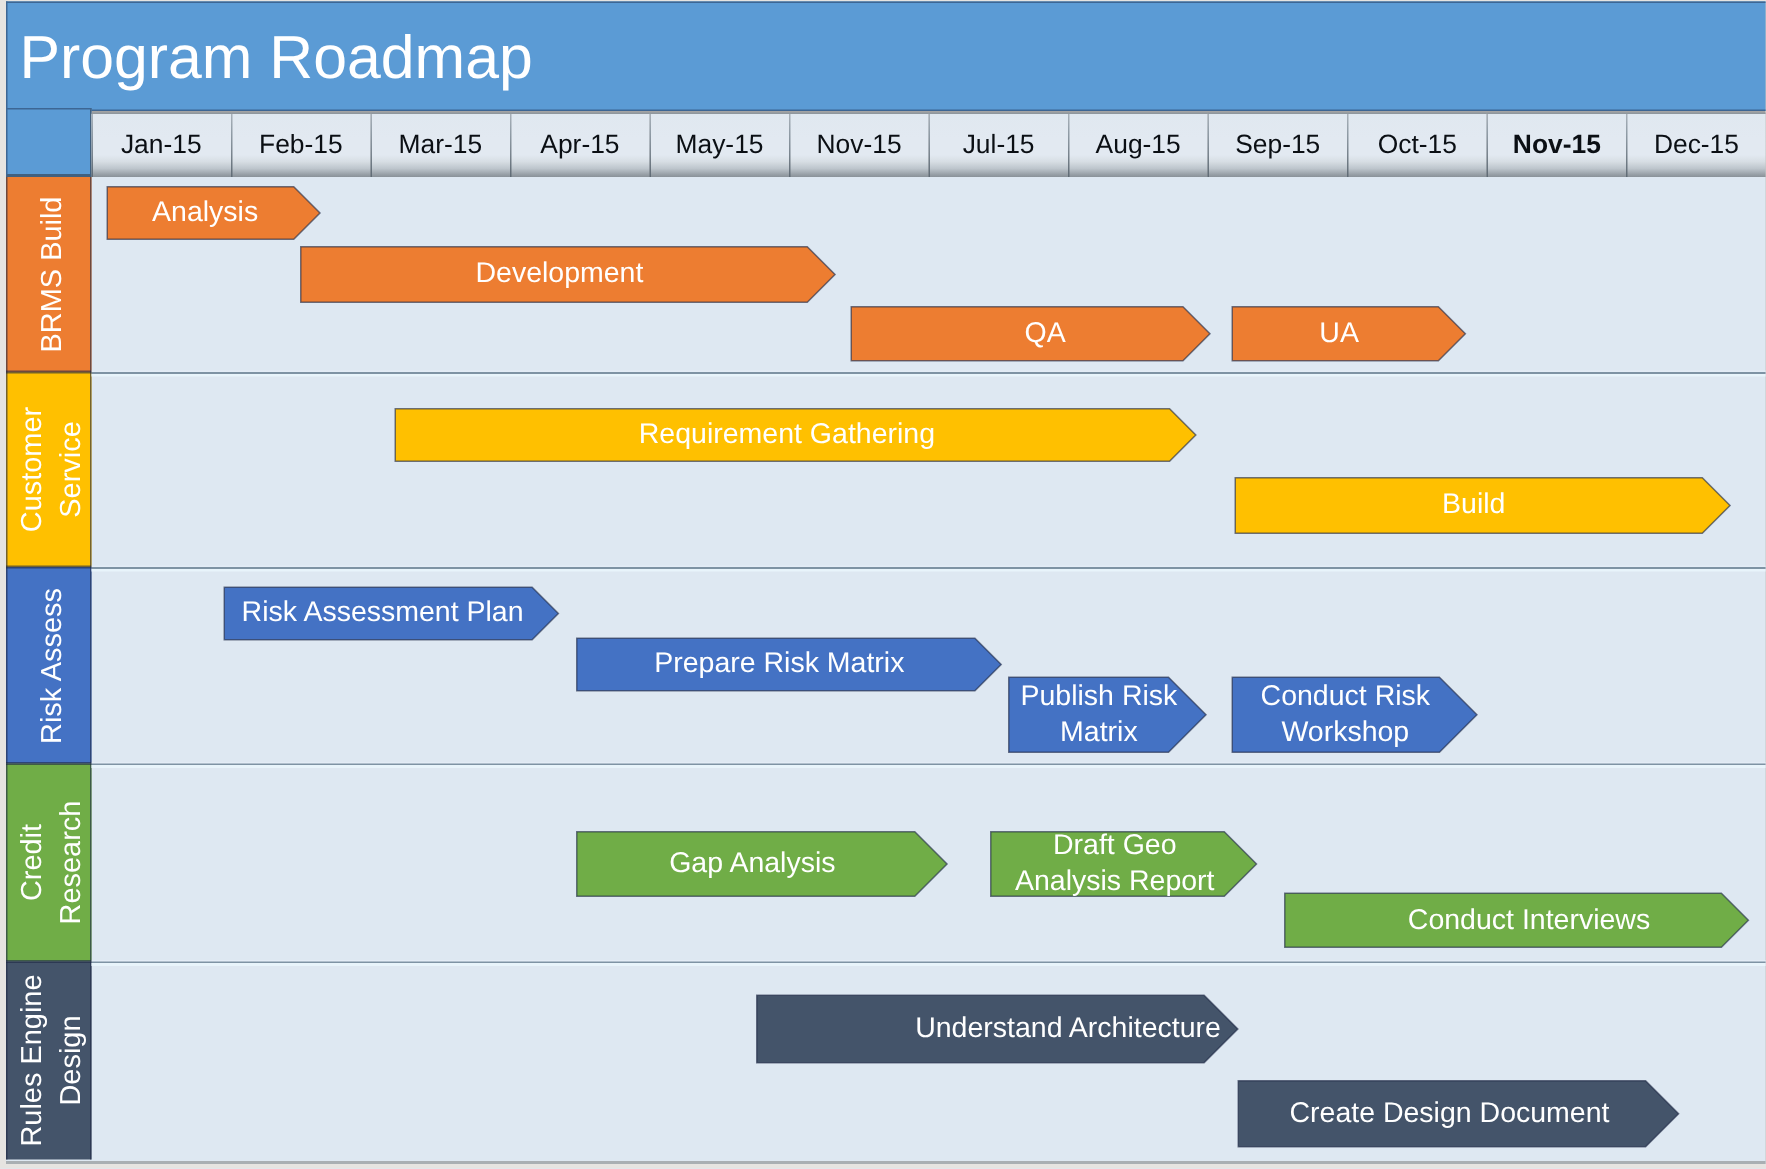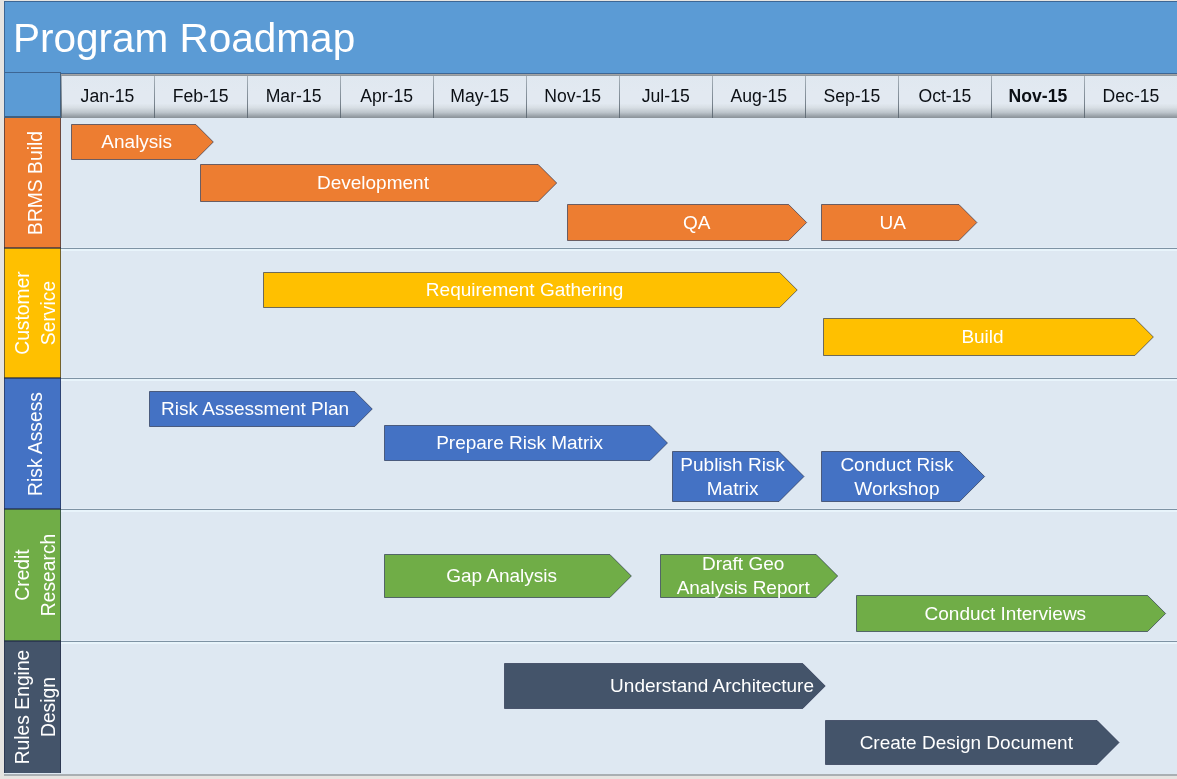--- a/index.html
+++ b/index.html
@@ -234,21 +234,21 @@
           </svg>
           <div class="blabel" style="width: 166.172px; height: 44px;">
             <div>Draft Geo</div>
             <div>Analysis Report</div>
           </div>
         </div>
         <div class="bar" style="left: 852.306px; top: 477px; width: 310.102px; height: 37px;">
           <svg width="310.1023200000002" height="37">
             <path d="M0.5,0.5 L291.6023200000002,0.5 L309.6023200000002,18.5 L291.6023200000002,36.5 L0.5,36.5 Z" fill="#70AD47" stroke="rgba(30,40,70,0.62)" stroke-width="1"></path>
           </svg>
-          <div class="blabel" style="width: 298.102px; height: 37px;">
+          <div class="blabel" style="width: 298.102px; height: 37px; padding-left: 14px;">
             <div>Conduct Interviews</div>
           </div>
         </div>
         <div class="rowlabel" style="top: 523px; height: 132px; background: rgb(68, 84, 106);">
           <div class="vt">
             <div>Rules Engine</div>
             <div>Design</div>
           </div>
         </div>
         <div class="rowsep" style="top: 522px;"></div>

